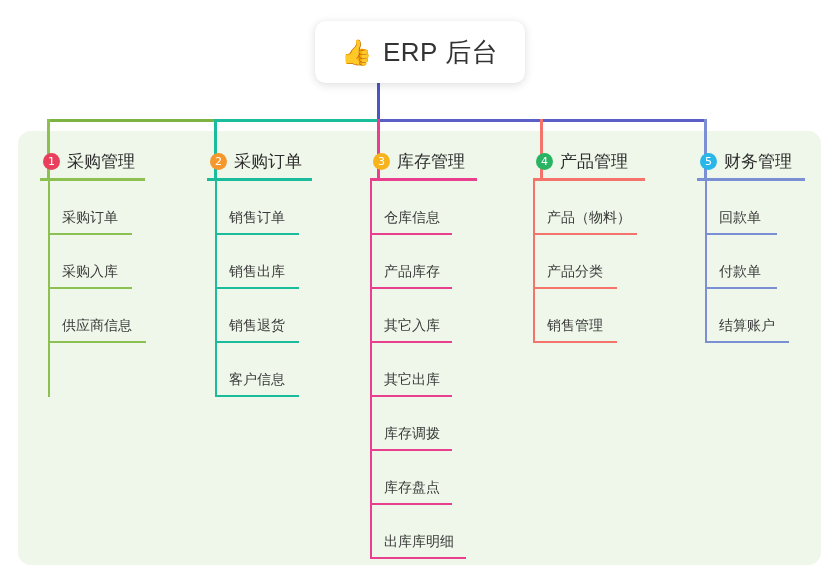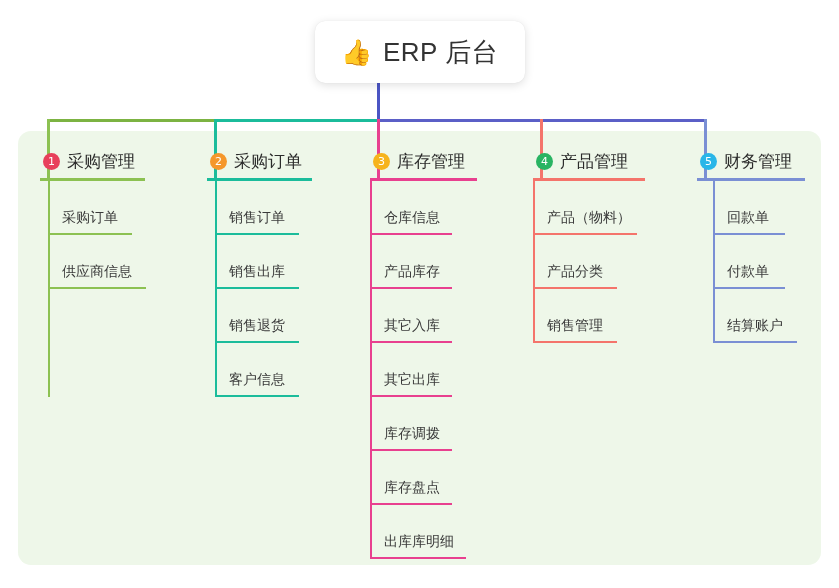--- a/index.html
+++ b/index.html
@@ -163,20 +163,24 @@
           <span class="col-title">采购管理</span>
         </div>
         <div class="col-rule" style="width: 105px; background: rgb(140, 193, 82);"></div>
         <div class="leaf-list" style="height: 216px; margin-left: 8px;">
           <div class="spine" style="height: 216px; background: rgb(140, 193, 82);"></div>
           <div class="leaf">
             <span class="leaf-text">采购订单</span>
             <div class="leaf-rule" style="width: 84px; background: rgb(140, 193, 82);"></div>
           </div>
           <div class="leaf">
+            <span class="leaf-text">采购入库</span>
+            <div class="leaf-rule" style="width: 84px; background: rgb(140, 193, 82);"></div>
+          </div>
+          <div class="leaf">
             <span class="leaf-text">供应商信息</span>
             <div class="leaf-rule" style="width: 98px; background: rgb(140, 193, 82);"></div>
           </div>
         </div>
       </div>
       <div class="column" style="left: 207px; top: 148px; width: 145px;">
         <div class="col-header">
           <span class="badge" style="background: rgb(245, 151, 43);">2</span>
           <span class="col-title">采购订单</span>
         </div>
@@ -260,21 +264,21 @@
             <div class="leaf-rule" style="width: 84px; background: rgb(244, 116, 107);"></div>
           </div>
         </div>
       </div>
       <div class="column" style="left: 697px; top: 148px; width: 130px;">
         <div class="col-header">
           <span class="badge" style="background: rgb(41, 182, 232);">5</span>
           <span class="col-title">财务管理</span>
         </div>
         <div class="col-rule" style="width: 108px; background: rgb(122, 143, 212);"></div>
-        <div class="leaf-list" style="height: 162px; margin-left: 16px;">
+        <div class="leaf-list" style="height: 162px; margin-left: 8px;">
           <div class="spine" style="height: 162px; background: rgb(122, 143, 212);"></div>
           <div class="leaf">
             <span class="leaf-text">回款单</span>
             <div class="leaf-rule" style="width: 72px; background: rgb(122, 143, 212);"></div>
           </div>
           <div class="leaf">
             <span class="leaf-text">付款单</span>
             <div class="leaf-rule" style="width: 72px; background: rgb(122, 143, 212);"></div>
           </div>
           <div class="leaf">

